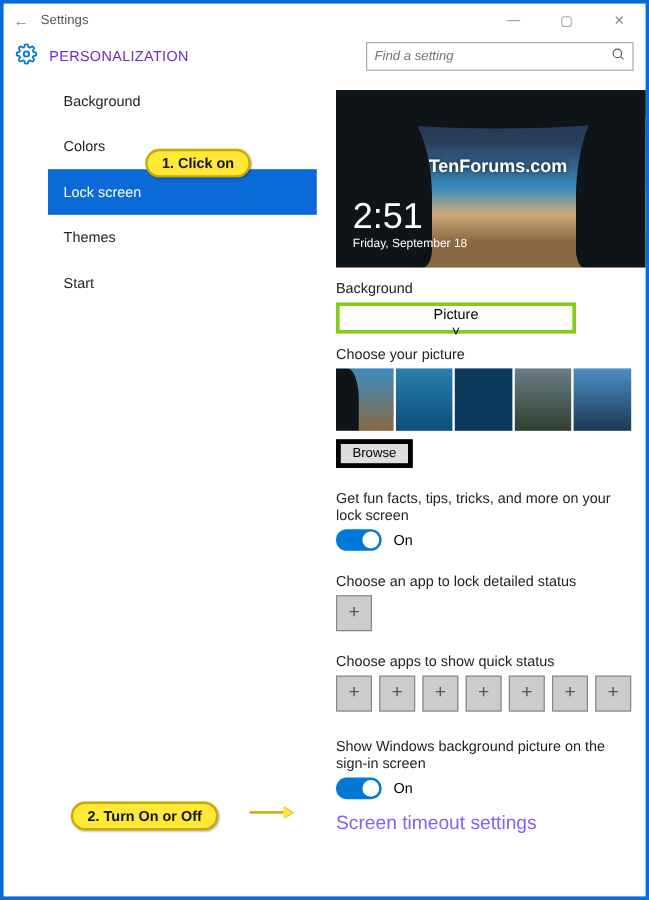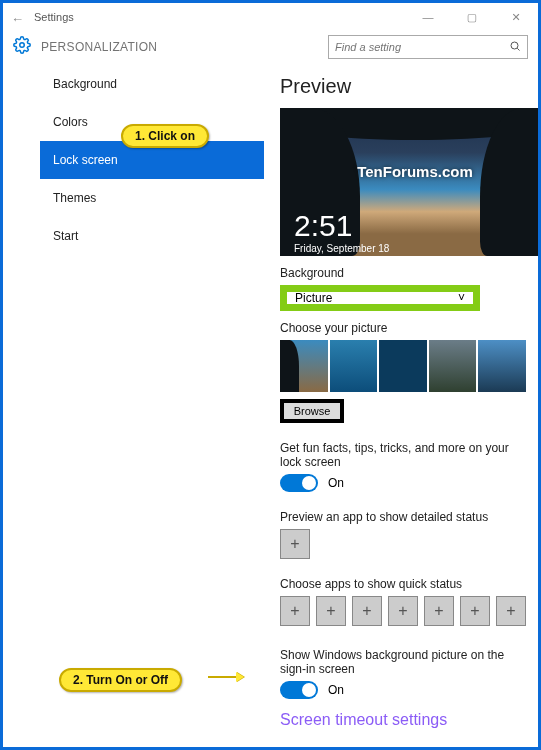--- a/index.html
+++ b/index.html
@@ -3,41 +3,41 @@
 <meta charset="utf-8">
 <style>
   * { margin: 0; padding: 0; box-sizing: border-box; font-family: "Segoe UI", Tahoma, sans-serif; }
   body { background: #fff; border: 3px solid #0a6bd8; width: 541px; height: 750px; overflow: hidden; position: relative; }
   .titlebar { height: 28px; display: flex; align-items: center; padding: 0 0 0 8px; font-size: 11px; color: #555; }
   .titlebar .back { margin-right: 10px; color: #888; font-size: 13px; }
   .titlebar .spacer { flex: 1; }
   .titlebar .winbtn { width: 44px; height: 28px; display: flex; align-items: center; justify-content: center; color: #888; font-size: 11px; }
   .header-row { display: flex; align-items: center; padding: 4px 10px 6px 10px; }
   .gear { color: #0078d7; margin-right: 10px; }
-  .header-title { font-size: 12px; letter-spacing: 0.3px; color: #737373; }
+  .header-title { font-size: 12px; letter-spacing: 0.3px; color: #6d28d9; }
   .header-row .spacer { flex: 1; }
-  .search-box { width: 200px; height: 24px; border: 1px solid #aaa; display: flex; align-items: center; padding: 0 6px; }
+  .search-box { width: 223px; height: 24px; border: 1px solid #aaa; display: flex; align-items: center; padding: 0 6px; }
   .search-box input { border: none; outline: none; flex: 1; font-size: 11px; font-style: italic; color: #666; background: transparent; }
   .search-box .mag { color: #555; }
   .body { display: flex; height: calc(100% - 62px); margin-left: 37px; }
   .sidebar { width: 224px; font-size: 12px; color: #222; }
   .side-item { padding: 12px 13px; cursor: default; position: relative; }
   .side-item.active { background: #0a6bd8; color: #fff; }
   .content { flex: 1; padding: 10px 12px 0 16px; overflow: hidden; }
   .preview-title { font-size: 20px; font-weight: 300; color: #222; margin-bottom: 10px; }
   .preview-img { width: 270px; height: 148px; background: linear-gradient(to bottom, #1b2f4a 0%, #2a3f5c 30%, #3b8bbf 55%, #cfa97a 70%, #8a6a44 85%); position: relative; overflow: hidden; }
   .cave-l { position: absolute; left: 0; top: 0; width: 80px; height: 100%; background: #0e1418; border-radius: 0 60% 10% 0; }
   .cave-r { position: absolute; right: 0; top: 0; width: 70px; height: 100%; background: #0e1418; border-radius: 60% 0 0 10%; }
   .cave-top { position: absolute; top: 0; left: 0; right: 0; height: 32px; background: #0e1418; border-radius: 0 0 50% 50%; }
   .watermark { position: absolute; top: 55px; left: 0; right: 0; text-align: center; color: #fff; font-weight: bold; font-size: 15px; text-shadow: 0 0 4px rgba(0,0,0,.7); }
-  .clock { position: absolute; left: 14px; bottom: 2px; color: #fff; }
+  .clock { position: absolute; left: 14px; bottom: 14px; color: #fff; }
   .clock .time { font-size: 30px; font-weight: 300; }
   .clock .date { font-size: 10px; }
   .label { font-size: 12px; color: #222; margin-top: 10px; margin-bottom: 5px; }
-  .select-box { width: 200px; height: 26px; border: 7px solid #84cc16; display: flex; align-items: center; padding: 0 8px; font-size: 12px; justify-content: space-between; }
+  .select-box { width: 200px; height: 26px; border: 3px solid #84cc16; display: flex; align-items: center; padding: 0 8px; font-size: 12px; justify-content: space-between; flex-direction: column; }
   .thumbs { display: flex; gap: 2px; margin-top: 2px; }
   .thumb { width: 52px; height: 52px; background: linear-gradient(to bottom, #3b8bbf 0%, #8a6a44 100%); position: relative; overflow: hidden; }
   .thumb.t2 { background: linear-gradient(to bottom, #2a7fae 0%, #0c4d7a 100%); }
   .thumb.t3 { background: #0b3a5c; }
   .thumb.t4 { background: linear-gradient(to bottom, #6b7d88 0%, #2f4030 100%); }
   .thumb.t5 { background: linear-gradient(to bottom, #4d8fc5 0%, #1b3a54 100%); }
   .thumb .dark { position:absolute; left:0; top:0; width:40%; height:100%; background:#0e1418; border-radius:0 50% 0 0; }
   .browse-btn { margin-top: 7px; width: 64px; height: 24px; border: 4px solid #000000; background: #ddd; font-size: 11px; display: flex; align-items: center; justify-content: center; }
   .toggle-row { display: flex; align-items: center; gap: 10px; margin-top: 4px; }
   .toggle { width: 38px; height: 18px; border-radius: 9px; background: #0078d7; position: relative; }
@@ -88,21 +88,20 @@
 <div class="body">
   <div class="sidebar">
     <div class="side-item"><span>Background</span></div>
     <div class="side-item"><span>Colors</span></div>
     <div class="side-item active"><span>Lock screen</span></div>
     <div class="side-item"><span>Themes</span></div>
     <div class="side-item"><span>Start</span></div>
   </div>
 
   <div class="content">
-    <div class="preview-title">Preview</div>
     <div class="preview-img">
       <div class="cave-top"></div>
         <div class="cave-l"></div>
         <div class="cave-r"></div>
       <div class="watermark">TenForums.com</div>
       <div class="clock">
         <div class="time">2:51</div>
         <div class="date">Friday, September 18</div>
       </div>
     </div>
@@ -126,21 +125,21 @@
     <div class="browse-btn">
         <span>Browse</span>
       </div>
 
     <div class="label" style="margin-top:18px">Get fun facts, tips, tricks, and more on your lock screen</div>
     <div class="toggle-row">
       <div class="toggle"></div>
       <span class="toggle-label">On</span>
     </div>
 
-    <div class="label" style="margin-top:18px">Preview an app to show detailed status</div>
+    <div class="label" style="margin-top:18px">Choose an app to lock detailed status</div>
     <div class="add-row">
       <div class="add-btn">
           <span>+</span>
         </div>
     </div>
 
     <div class="label" style="margin-top:18px">Choose apps to show quick status</div>
     <div class="add-row">
       <div class="add-btn">
           <span>+</span>

